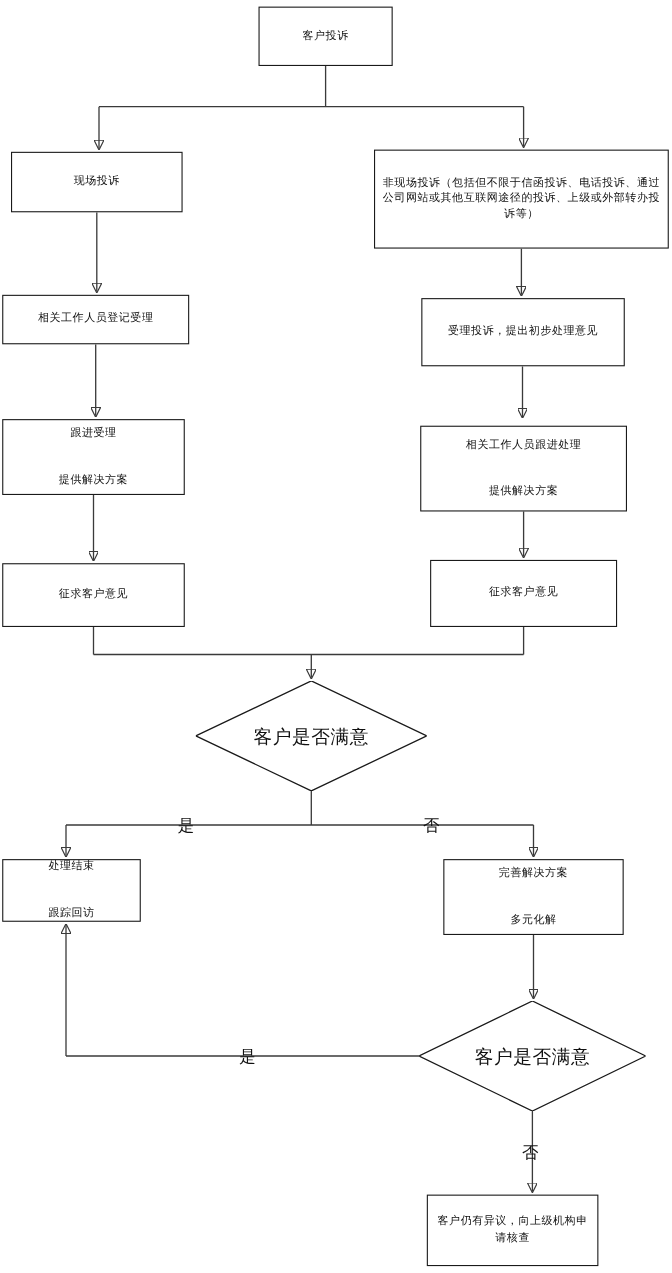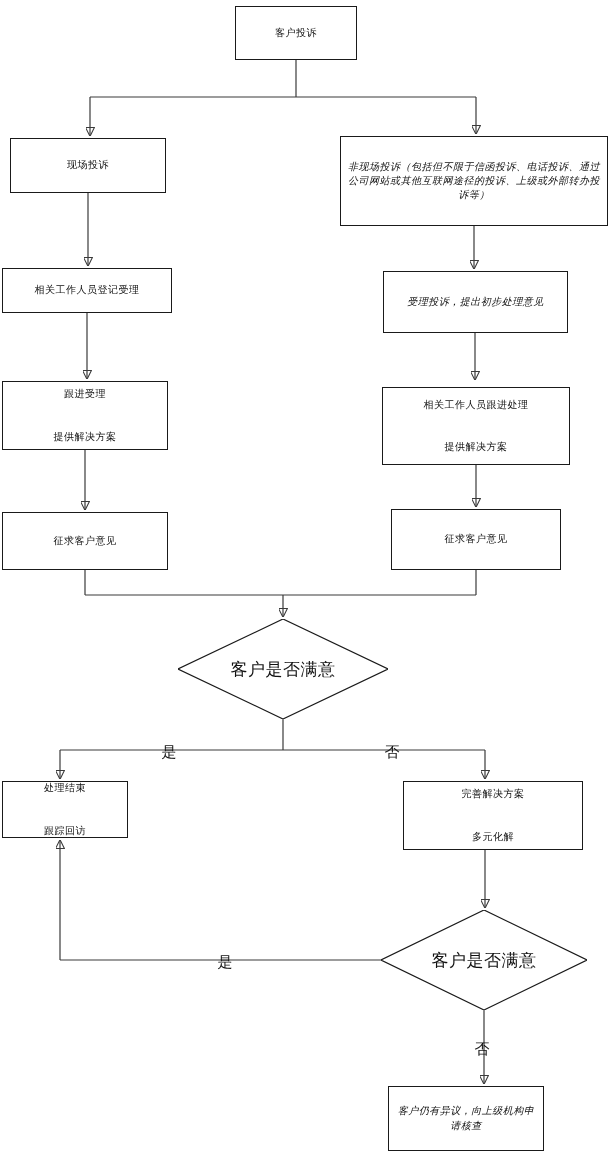--- a/index.html
+++ b/index.html
@@ -21,21 +21,21 @@
     display:flex;
     align-items:center;
     justify-content:center;
     text-align:center;
     font-size:10px;
     line-height:1.45;
     letter-spacing:0.5px;
   }
   .node.multi { flex-direction:column;gap:24px; }
   .node.multi span { display:block; line-height:1.85; }
-  .node.para { padding:2px 6px;font-style:italic; }
+  .node.para { padding:2px 6px; }
   .diamond { position:absolute; }
   .diamond svg { position:absolute; left:0; top:0; width:100%; height:100%; }
   .diamond polygon { fill:#ffffff; stroke:#1a1a1a; stroke-width:1.2; vector-effect:non-scaling-stroke; }
   .dlabel {
     position:absolute; left:0; top:0; right:0; bottom:0;
     display:flex; align-items:center; justify-content:center;
     font-size:17px; letter-spacing:0.5px;
   }
   .edge-label {
     position:absolute;
@@ -122,21 +122,21 @@
       <polygon points="105,0 210,50 105,100 0,50"></polygon>
     </svg>
     <span class="dlabel">客户是否满意</span>
   </div>
 
   <div class="node multi" style="left:2px;top:781px;width:126px;height:57px">
     <span>处理结束</span>
     <span>跟踪回访</span>
   </div>
 
-  <div class="node multi" style="left:403px;top:781px;width:180px;height:69px">
+  <div class="node multi" style="left:403px;top:781px;width:164px;height:69px">
     <span>完善解决方案</span>
     <span>多元化解</span>
   </div>
 
   <div class="diamond" style="left:381px;top:910px;width:206px;height:100px">
     <svg viewBox="0 0 206 100" preserveAspectRatio="none">
       <polygon points="103,0 206,50 103,100 0,50"></polygon>
     </svg>
     <span class="dlabel">客户是否满意</span>
   </div>

